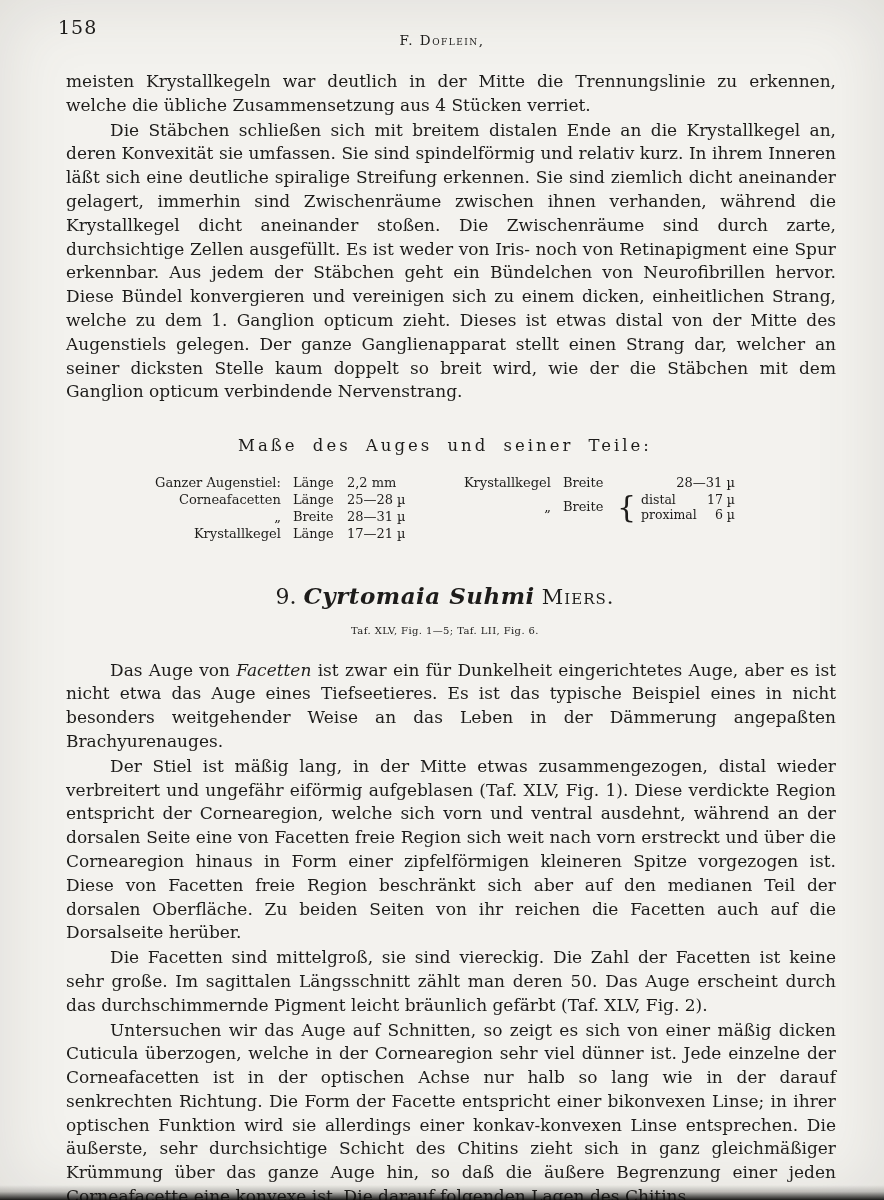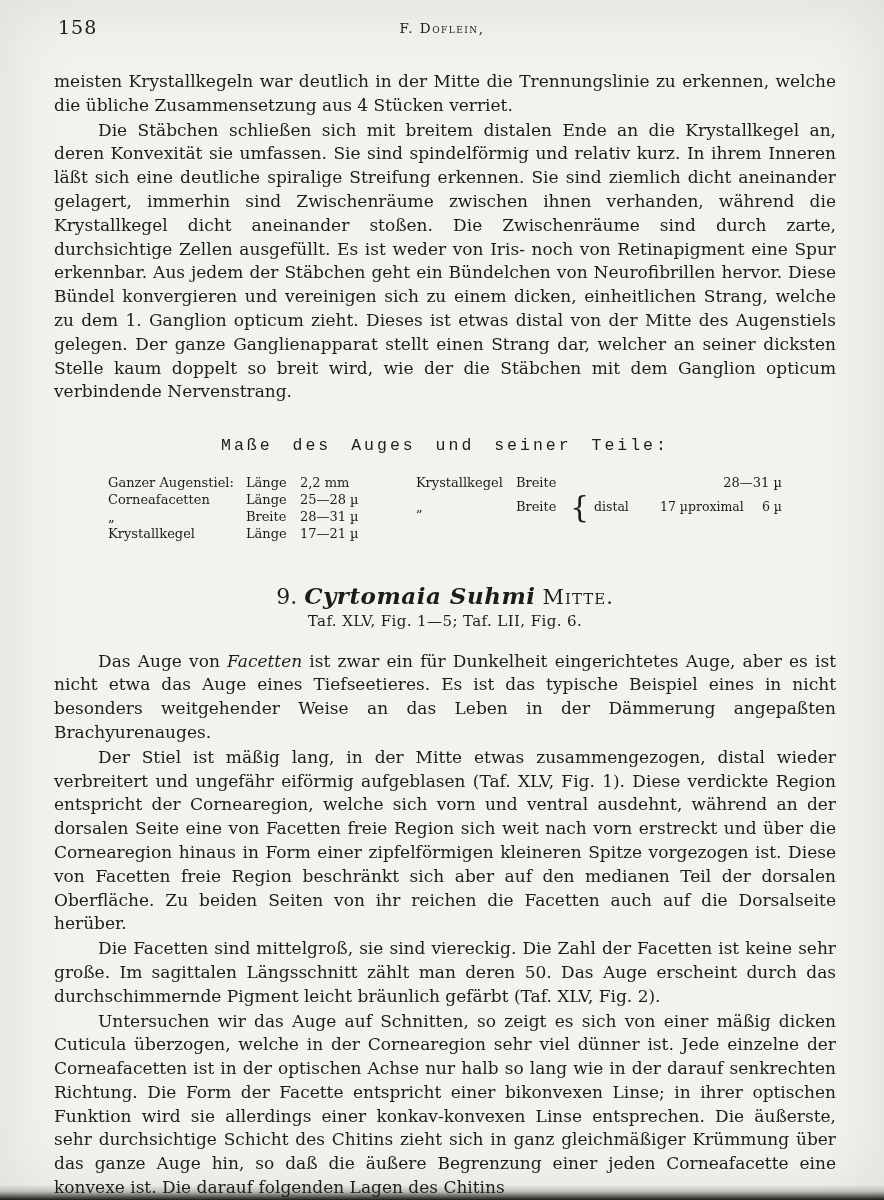--- a/index.html
+++ b/index.html
@@ -17,82 +17,81 @@
     overflow: hidden;
     box-shadow: inset 0 0 70px rgba(90,85,75,.14);
   }
   
   .running-head { position: relative; height: 62px; }
   .page-num {
     position: absolute; left: 58px; top: 16px;
     font-size: 19px; letter-spacing: 1px;
   }
   .running-author {
-    position: absolute; left: 0; right: 0; top: 20px;
+    position: absolute; left: 0; right: 0; top: 32px;
     text-align: center; font-size: 13.5px;
     font-variant: small-caps; letter-spacing: 1.5px;
   }
   
   .text-col {
     margin: 8px 48px 0 54px;
     text-align: justify;
     font-size: 17px;
     line-height: 23.8px;
   }
-  .text-col p { margin: 0 0 1px 0; text-indent: 44px; }
+  .text-col p { margin: 0 0 1px 12px; text-indent: 44px; }
   .text-col p.no-indent { text-indent: 0; }
   em.species-inline { font-style: italic; }
 
   
   .measurements { margin-top: 30px; }
   .m-heading {
     text-align: center;
     font-size: 16.5px;
     letter-spacing: 3px;
     word-spacing: 7px;
-    font-family: Liberation Mono, monospace;
   }
   .m-tables {
     display: flex; justify-content: center; align-items: flex-start;
     gap: 46px; margin-top: 16px;
     font-size: 13px; line-height: 17px;
   }
   .m-table { border-collapse: collapse; }
   .m-table td { padding: 0 2px; vertical-align: middle; white-space: nowrap; }
-  td.lbl { text-align: left; }
+  td.lbl { text-align: right; }
   .m-left td.lbl { min-width: 118px; }
   .m-left td.dim { min-width: 44px; padding-left: 10px; }
   .m-left td.val { min-width: 66px; padding-left: 8px; }
   .m-right td.lbl { min-width: 88px; }
   .m-right td.dim { min-width: 44px; padding-left: 10px; }
   .m-right td.val { min-width: 90px; padding-left: 8px; text-align: right; }
   td.brace-cell { text-align: left !important; }
   .brace-wrap { display: flex; align-items: center; }
   .brace {
     font-size: 30px; line-height: 32px; font-weight: 400;
     margin-right: 5px;
   }
-  .brace-sub { display: inline-flex; flex-direction: row; }
+  .brace-sub { display: inline-flex; flex-direction: column; }
   .sub-row {
     display: flex; justify-content: space-between;
     width: 94px; font-size: 12.5px; line-height: 15px;
   }
 
   
   .section-heading {
     margin: 42px 0 0 0;
     text-align: center;
     font-weight: normal;
     font-size: 22px;
   }
   .sec-num { margin-right: 7px; }
   .species { font-style: italic; font-weight: bold; font-size: 23px; letter-spacing: .5px; margin-top: 48px; }
   .author-name { font-variant: small-caps; font-size: 21px; margin-left: 7px; letter-spacing: 1px; }
   .figures-ref {
-    text-align: center; font-size: 15px; letter-spacing: .4px;
+    text-align: center; font-size: 10px; margin-top: 9px; letter-spacing: .4px;
   }
   .section-body { margin-top: 16px; }
 
   
   .scan-edge-bottom {
     position: absolute; left: 0; bottom: 0; width: 100%; height: 15px;
     background: linear-gradient(to bottom,
       rgba(30,28,25,0) 0%, rgba(30,28,25,.22) 45%, rgba(10,10,9,.92) 100%);
   }
 </style>
@@ -165,21 +164,21 @@
                 </span>
               </span>
             </td>
           </tr>
         </tbody>
           </table>
 
       </div>
     </div>
 
-    <h2 class="section-heading"><span class="sec-num">9.</span><span class="species">Cyrtomaia Suhmi</span><span class="author-name">Mitte.</span></h2>
+    <h2 class="section-heading"><span class="sec-num">9.</span><span class="species">Cyrtomaia Suhmi</span><span class="author-name">Miers.</span></h2>
     <div class="figures-ref">Taf. XLV, Fig. 1—5; Taf. LII, Fig. 6.</div>
 
     <div class="section-body">
       <p><span>Das Auge von </span><em class="species-inline">Facetten</em><span> ist zwar ein für Dunkelheit eingerichtetes Auge, aber es ist nicht etwa das Auge eines Tiefseetieres. Es ist das typische Beispiel eines in nicht besonders weitgehender Weise an das Leben in der Dämmerung angepaßten Brachyurenauges.</span></p>
       <p>Der Stiel ist mäßig lang, in der Mitte etwas zusammengezogen, distal wieder verbreitert und ungefähr eiförmig aufgeblasen (Taf. XLV, Fig. 1). Diese verdickte Region entspricht der Cornearegion, welche sich vorn und ventral ausdehnt, während an der dorsalen Seite eine von Facetten freie Region sich weit nach vorn erstreckt und über die Cornearegion hinaus in Form einer zipfelförmigen kleineren Spitze vorgezogen ist. Diese von Facetten freie Region beschränkt sich aber auf den medianen Teil der dorsalen Oberfläche. Zu beiden Seiten von ihr reichen die Facetten auch auf die Dorsalseite herüber.</p>
       <p>Die Facetten sind mittelgroß, sie sind viereckig. Die Zahl der Facetten ist keine sehr große. Im sagittalen Längsschnitt zählt man deren 50. Das Auge erscheint durch das durchschimmernde Pigment leicht bräunlich gefärbt (Taf. XLV, Fig. 2).</p>
       <p>Untersuchen wir das Auge auf Schnitten, so zeigt es sich von einer mäßig dicken Cuticula überzogen, welche in der Cornearegion sehr viel dünner ist. Jede einzelne der Corneafacetten ist in der optischen Achse nur halb so lang wie in der darauf senkrechten Richtung. Die Form der Facette entspricht einer bikonvexen Linse; in ihrer optischen Funktion wird sie allerdings einer konkav-konvexen Linse entsprechen. Die äußerste, sehr durchsichtige Schicht des Chitins zieht sich in ganz gleichmäßiger Krümmung über das ganze Auge hin, so daß die äußere Begrenzung einer jeden Corneafacette eine konvexe ist. Die darauf folgenden Lagen des Chitins</p>
     </div>
 
   </div>

